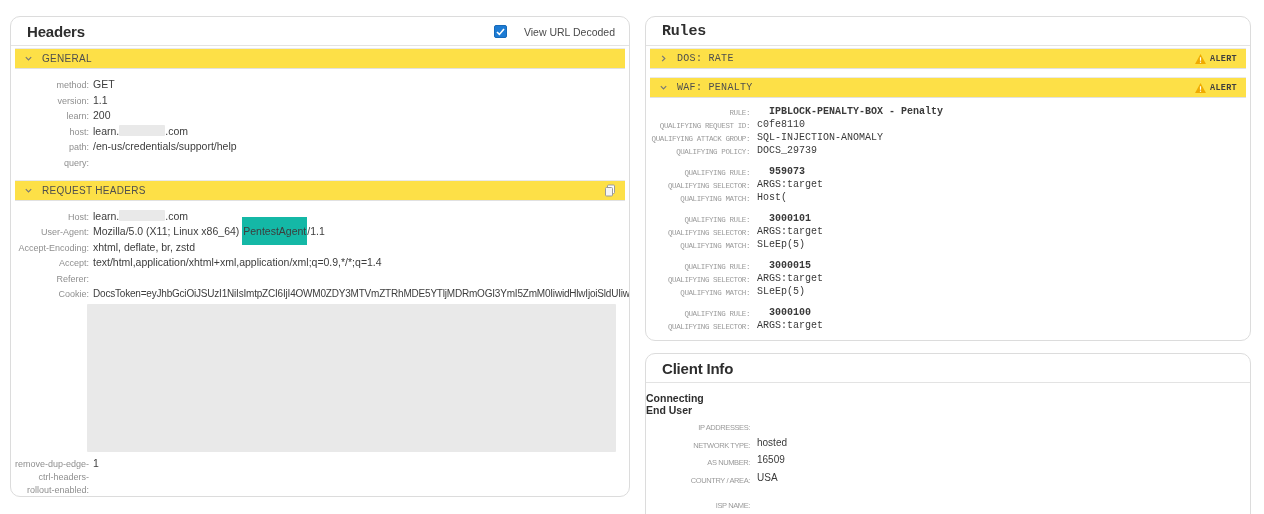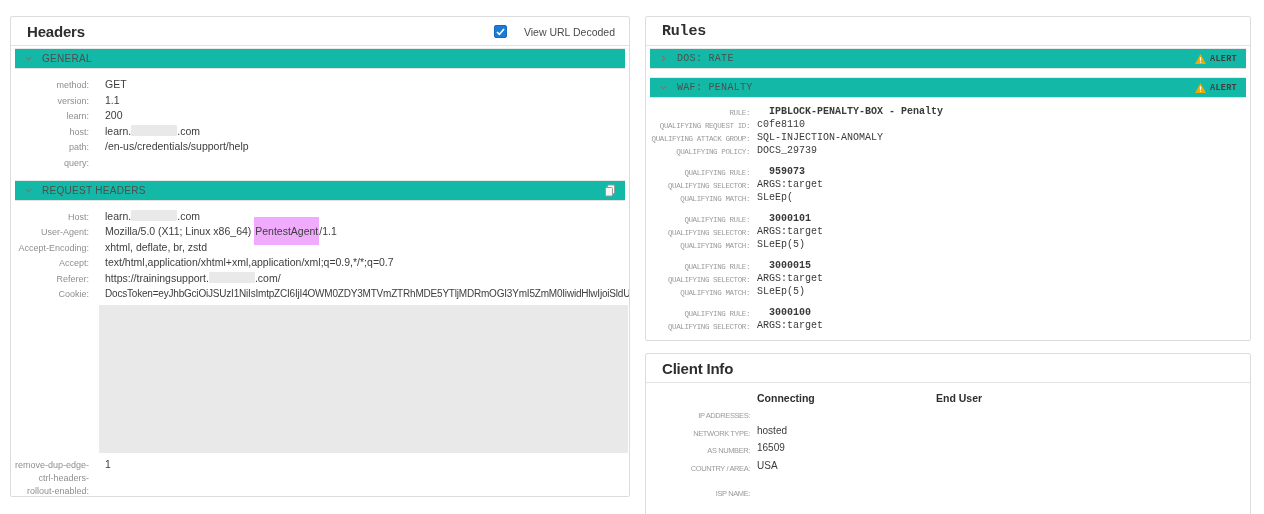--- a/index.html
+++ b/index.html
@@ -8,21 +8,21 @@
     position: relative;
     background: #ffffff;
     font-family: "Liberation Sans", "DejaVu Sans", sans-serif;
     overflow: hidden;
     color: #3d3d3d;
   }
   .card {
     position: absolute;
     background: #fff;
     border: 1px solid #dcdcdc;
-    border-radius: 2px;
+    border-radius: 10px;
   }
   #headers-card { left:10px; top:16px; width:620px; height:481px; overflow:hidden; }
   #rules-card   { left:645px; top:16px; width:606px; height:325px; overflow:hidden;font-family:Liberation Mono, monospace; }
   #client-card  { left:645px; top:353px; width:606px; height:200px; overflow:hidden; }
 
   .card-title-row {
     display:flex; align-items:center; justify-content:space-between;
     padding:7px 14px 6px 16px;
     border-bottom:1px solid #e3e3e3;
     height:29px;
@@ -35,63 +35,63 @@
     width:13px; height:13px; border-radius:2px;
     background:#1c7bd4; border:1px solid #176ab8;
     display:flex; align-items:center; justify-content:center;
   }
   .checkbox-label { font-size:10.5px; color:#4a4a4a; }
 
   
   .section-bar {
     display:flex; align-items:center; gap:9px;
     margin:2px 4px 0 4px;
-    background:#14b8a6;
+    background:#fde047;
     border-top:1px solid #e9e9e9; border-bottom:1px solid #e1e1e1;
     height:21px; padding:0 9px;
     cursor:pointer;
   }
   .section-title { font-size:10px; color:#4e4e4e; letter-spacing:0.3px; }
   .bar-right { margin-left:auto; display:flex; align-items:center; }
   .alert-badge { display:flex; align-items:center; gap:4px; }
   .alert-text { font-size:8.5px; font-weight:bold; color:#3f3f3f; letter-spacing:0.3px; }
 
   
   .kv-rows { padding:8px 10px 8px 0; }
   .kv { display:flex; line-height:15.5px; }
   .kv .lbl {
     width:78px; flex:none; text-align:right;
     font-size:9px; color:#8f8f8f; padding-top:2px; line-height:13px;
   }
-  .kv .val { margin-left:16px; font-size:10.5px; color:#3d3d3d; white-space:nowrap; }
+  .kv .val { margin-left:4px; font-size:10.5px; color:#3d3d3d; white-space:nowrap; }
   .kv .val.tight { font-size:10px; letter-spacing:-0.2px; }
   .redact-inline {
     display:inline-block; width:46px; height:11px;
     background:#e9e9e9; border-radius:1px; vertical-align:-1px;
   }
-  .hl { background:#f0abfc; padding:8px 1px; }
+  .hl { background:#14b8a6; padding:8px 1px; }
   .redact-big {
     width:529px; height:148px; background:#e9e9e9;
     margin:3px 0 4px -6px; border-radius:1px;
   }
 
   
   .rkv-rows { padding:8px 10px 6px 0; }
   .rkv { display:flex; line-height:12.8px; }
   .rkv .rlbl {
     width:104px; flex:none; text-align:right;
     font-size:7.5px; letter-spacing:-0.4px; color:#9a9a9a;
     padding-top:2px; line-height:11px; white-space:nowrap;
   }
   .rkv .rval { margin-left:7px; font-size:10px; color:#3a3a3a; white-space:nowrap; }
   .rkv .rval.bold { font-weight:bold;padding-left:12px; }
   .rgroup { margin-top:8px; }
 
   
-  .ci-head-row { display:flex; padding:9px 0 2px 0; }
+  .ci-head-row { display:flex; padding:9px 0 2px 0;flex-direction:column; }
   .ci-head-spacer { width:111px; flex:none; }
   .ci-col-connecting { width:179px; flex:none; }
   .ci-head { font-size:10.5px; font-weight:bold; color:#2e2e2e; }
   .ci-row { display:flex; line-height:14.5px; }
   .ci-row .rlbl { width:104px; flex:none; text-align:right; font-size:7.5px; letter-spacing:-0.4px; color:#9a9a9a; padding-top:3px; white-space:nowrap; }
   .ci-row .cval { margin-left:7px; width:172px; flex:none; font-size:10px; color:#3a3a3a; }
   .ci-redact { width:92px; height:13px; background:#e9e9e9; border-radius:1px; margin-top:1px; }
   .ci-redact.enduser { width:89px; margin-left:50px; }
   .gap8 { height:8px; }
   .gap6 { height:6px; }
@@ -169,25 +169,24 @@
     <div class="kv">
       <span class="lbl">User-Agent:</span>
       <span class="val"><span>Mozilla/5.0 (X11; Linux x86_64) </span><span class="hl">PentestAgent</span><span>/1.1</span></span>
     </div>
     <div class="kv">
       <span class="lbl">Accept-Encoding:</span>
       <span class="val">xhtml, deflate, br, zstd</span>
     </div>
     <div class="kv">
       <span class="lbl">Accept:</span>
-      <span class="val">text/html,application/xhtml+xml,application/xml;q=0.9,*/*;q=0.7</span>
+      <span class="val">text/html,application/xhtml+xml,application/xml;q=0.9,*/*;q=1.4</span>
     </div>
     <div class="kv">
       <span class="lbl">Referer:</span>
-      <span class="val"><span>https://trainingsupport.</span><span class="redact-inline"></span><span>.com/</span></span>
     </div>
     <div class="kv">
       <span class="lbl">Cookie:</span>
       <span class="val tight">
         <span>DocsToken=eyJhbGciOiJSUzI1NiIsImtpZCI6IjI4OWM0ZDY3MTVmZTRhMDE5YTljMDRmOGI3YmI5ZmM0IiwidHlwIjoiSldUIiwiZW5</span>
         <div class="redact-big"></div>
       </span>
     </div>
     <div class="kv">
       <span class="lbl">remove-dup-edge-ctrl-headers-rollout-enabled:</span>
@@ -263,21 +262,21 @@
       <div class="rkv">
         <span class="rlbl">QUALIFYING RULE:</span>
         <span class="rval bold">959073</span>
       </div>
       <div class="rkv">
         <span class="rlbl">QUALIFYING SELECTOR:</span>
         <span class="rval">ARGS:target</span>
       </div>
       <div class="rkv">
         <span class="rlbl">QUALIFYING MATCH:</span>
-        <span class="rval">SLeEp(</span>
+        <span class="rval">Host(</span>
       </div>
     </div>
 
     <div class="rgroup">
       <div class="rkv">
         <span class="rlbl">QUALIFYING RULE:</span>
         <span class="rval bold">3000101</span>
       </div>
       <div class="rkv">
         <span class="rlbl">QUALIFYING SELECTOR:</span>

